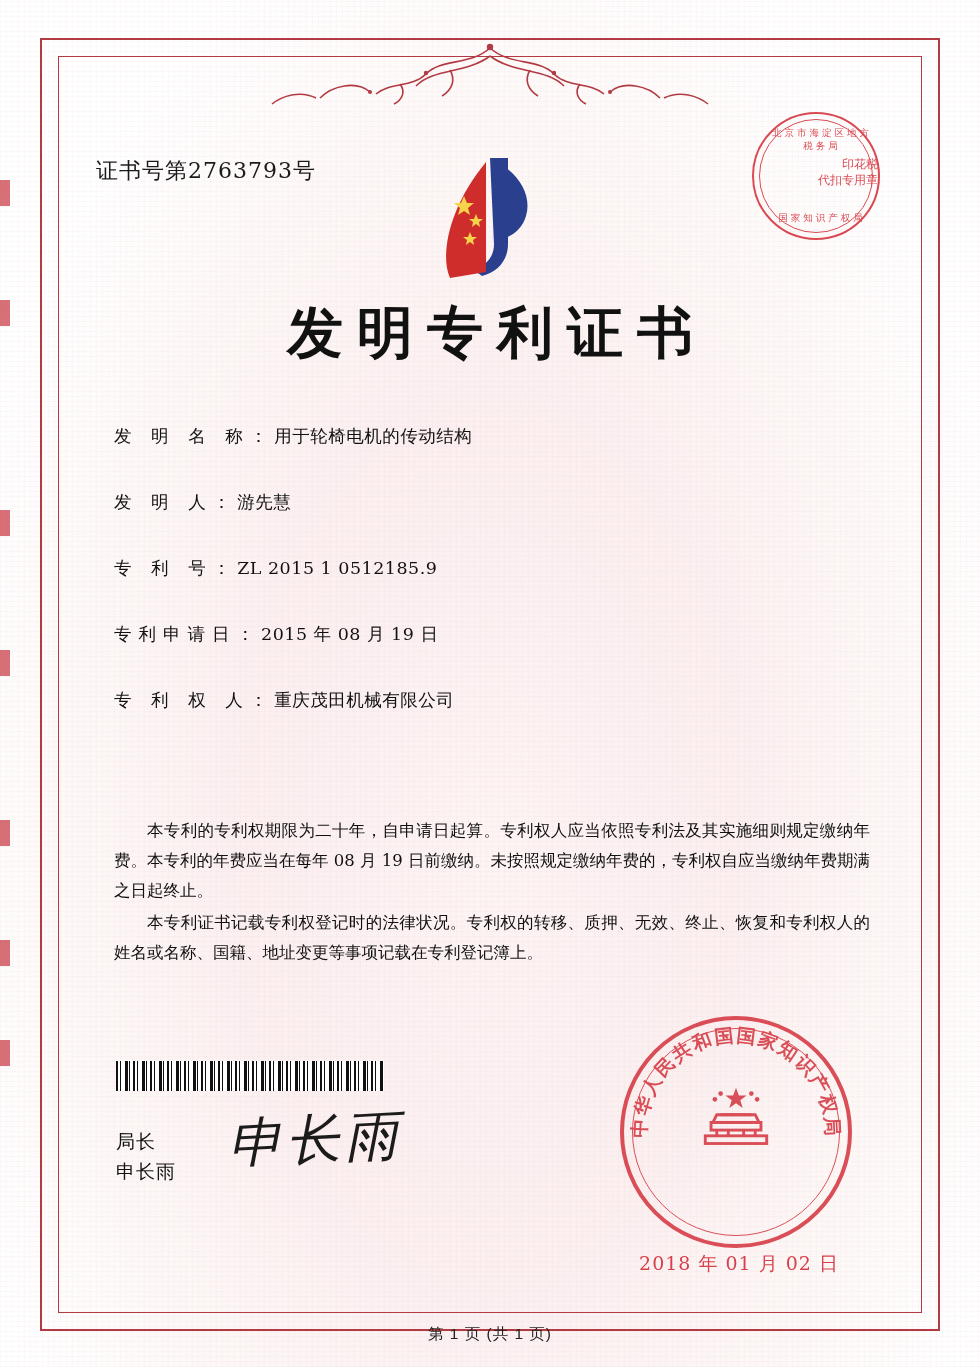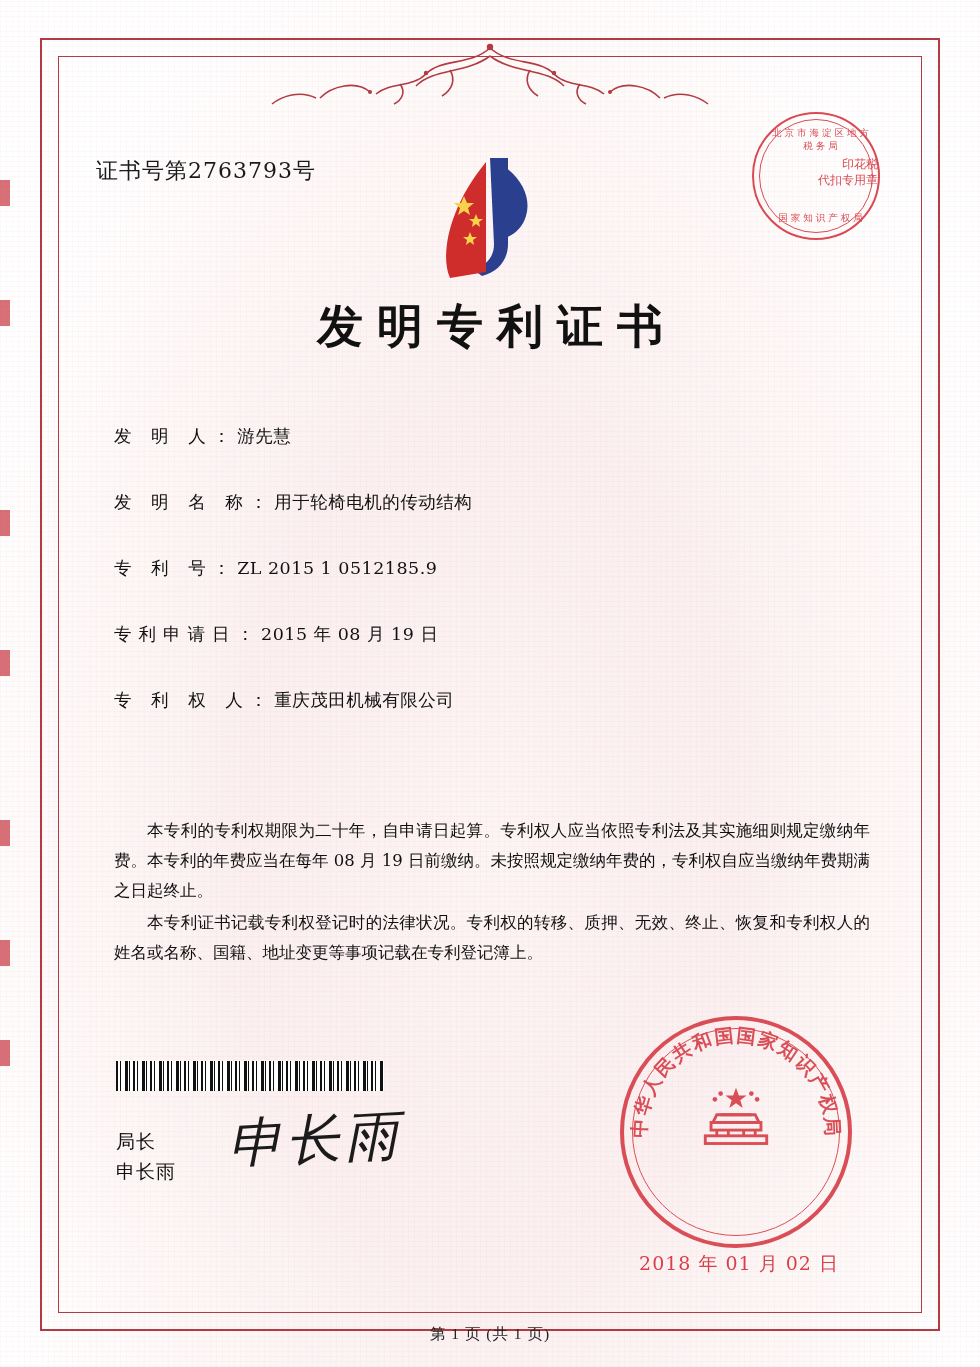--- a/index.html
+++ b/index.html
@@ -137,21 +137,21 @@
     width: 200px;
     height: 130px;
   }
 
   .main-title {
     position: absolute;
     left: 0;
     right: 0;
     top: 240px;
     text-align: center;
-    font-size: 46px;
+    font-size: 56px;
     letter-spacing: 14px;
     font-weight: bold;
     color: #111;
     font-family: "DejaVu Serif", "Liberation Serif", serif;
     text-indent: 14px;
   }
 
   .fields {
     position: absolute;
     left: 56px;
@@ -267,21 +267,21 @@
   }
 
   .page-footer {
     position: absolute;
     left: 0;
     right: 0;
     bottom: 22px;
     text-align: center;
     font-size: 15.5px;
     color: #222;
-    font-family: Liberation Serif, serif;
+    font-family: Liberation Sans, sans-serif;
     letter-spacing: 1px;
   }
 </style>
 </head>
 <body>
 
 <div class="page">
   <div class="texture"></div>
 
   <div class="edge-marks">
@@ -343,24 +343,24 @@
         <polygon points="74,44 77,51 84,51 78,56 80,63 74,59 68,63 70,56 64,51 71,51"></polygon>
         <polygon points="86,62 88,67 93,67 89,70 90,75 86,72 82,75 83,70 79,67 84,67"></polygon>
         <polygon points="80,80 82,85 87,85 83,88 84,93 80,90 76,93 77,88 73,85 78,85"></polygon>
       </g>
     </svg>
 
     <div class="main-title">发明专利证书</div>
 
     <div class="fields">
       <div class="field">
+        <span class="lbl">发 明 名 称：</span><span class="val">用于轮椅电机的传动结构</span>
+      </div>
+      <div class="field">
         <span class="lbl">发 明 人：</span><span class="val">游先慧</span>
-      </div>
-      <div class="field">
-        <span class="lbl">发 明 名 称：</span><span class="val">用于轮椅电机的传动结构</span>
       </div>
       <div class="field">
         <span class="lbl">专 利 号：</span><span class="val">ZL 2015 1 0512185.9</span>
       </div>
       <div class="field">
         <span class="lbl">专利申请日：</span><span class="val">2015 年 08 月 19 日</span>
       </div>
       <div class="field">
         <span class="lbl">专 利 权 人：</span><span class="val">重庆茂田机械有限公司</span>
       </div>

